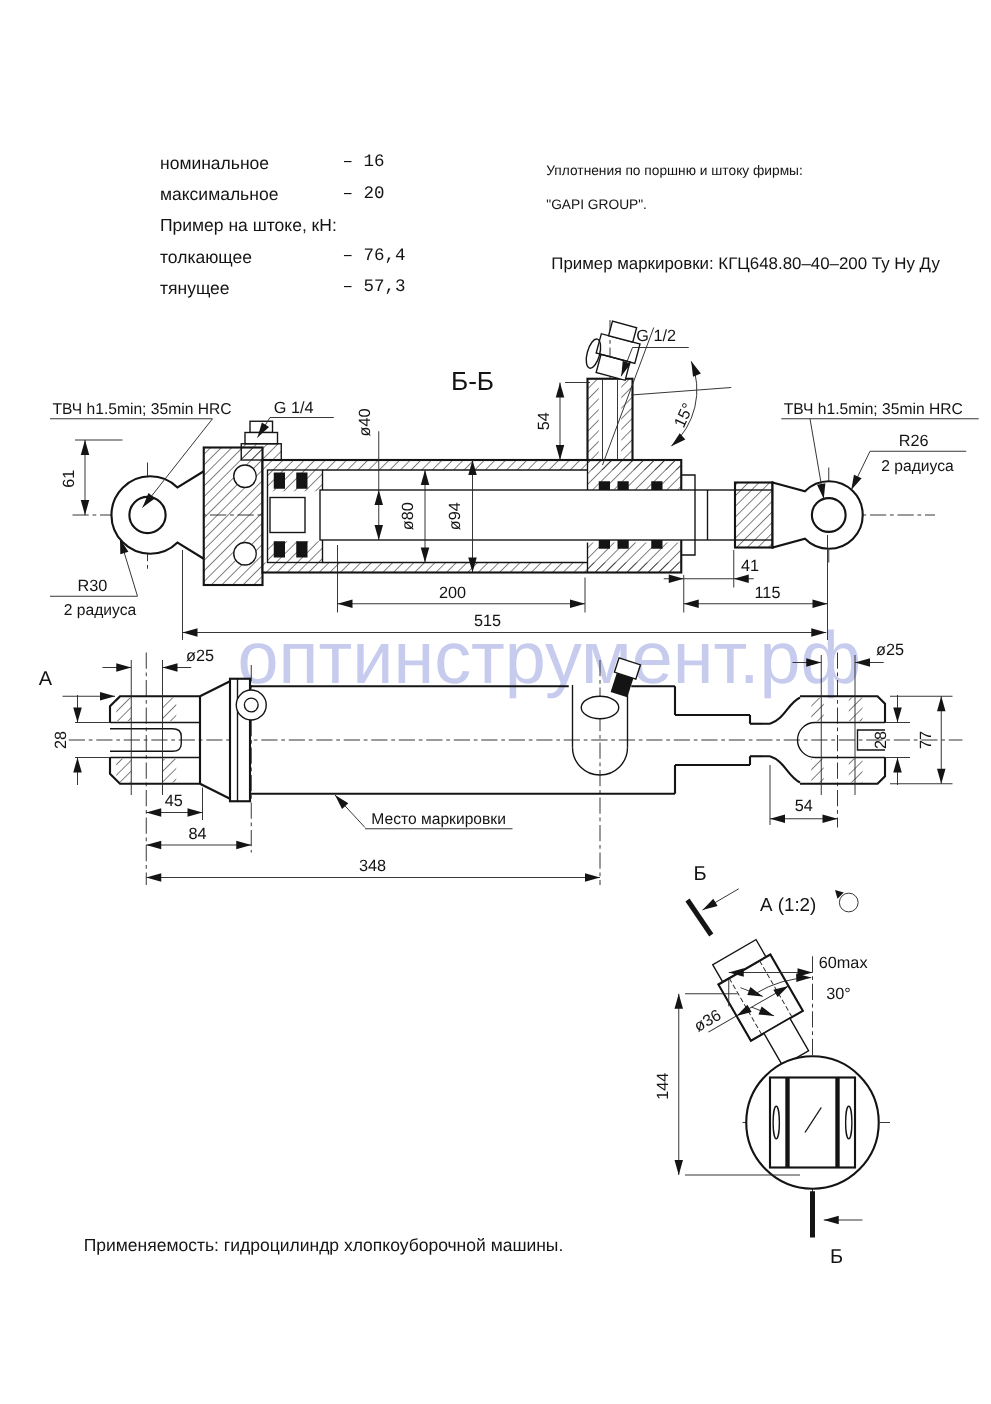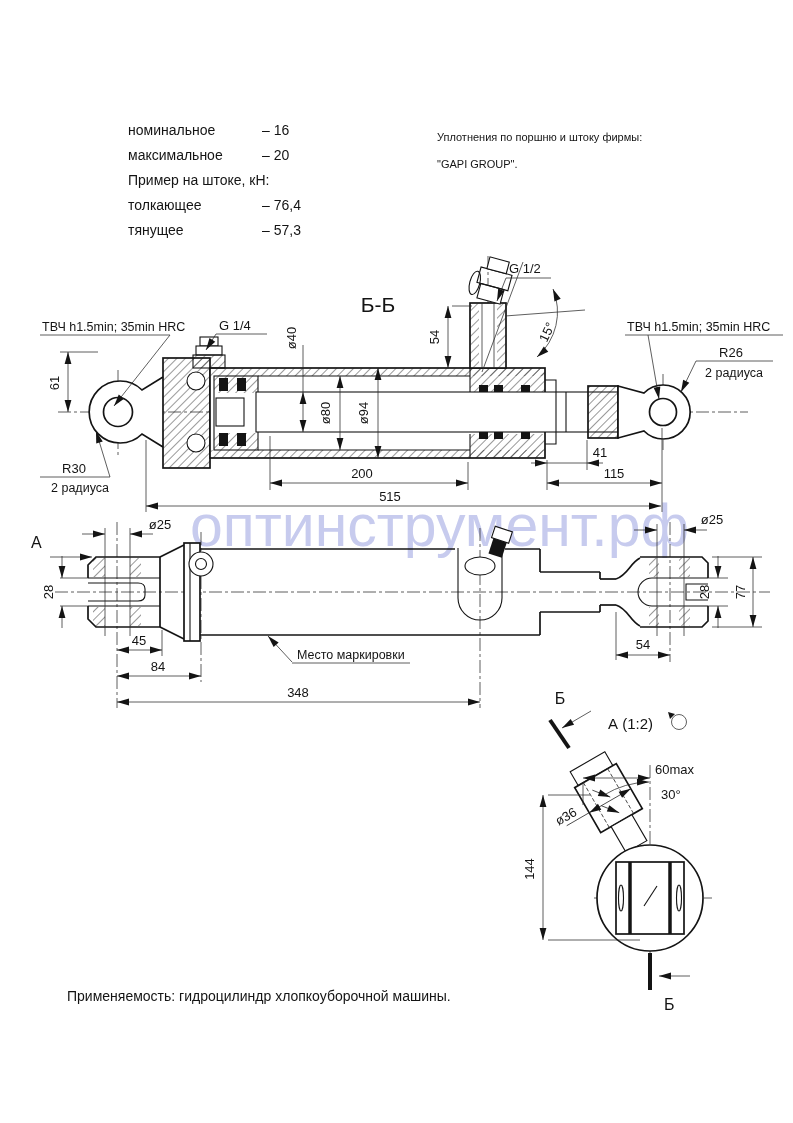--- a/index.html
+++ b/index.html
@@ -2,21 +2,21 @@
 <html><head>
 <meta charset="utf-8">
 <style>
   html,body{margin:0;padding:0;background:#fff;}
   .page{position:relative;width:793px;height:1123px;background:#fff;overflow:hidden;
         font-family:"Liberation Sans",sans-serif;color:#141414;}
   .title{position:absolute;left:116px;top:56px;width:640px;text-align:center;
          font-size:26px;letter-spacing:-0.5px;white-space:nowrap;}
   .specs{position:absolute;left:128px;top:118px;width:240px;font-size:14px;}
   .specs .row{position:relative;height:25px;line-height:25px;white-space:nowrap;}
-  .specs .val{position:absolute;left:134px;top:0;}
+  .specs .val{position:absolute;left:146px;top:0;font-family:Liberation Mono, monospace;}
   .notes{position:absolute;left:437px;top:124px;width:340px;font-size:11px;line-height:27px;white-space:nowrap;}
   .marking{position:absolute;left:441px;top:203px;font-size:13.5px;white-space:nowrap;}
   .appnote{position:absolute;left:67px;top:988px;font-size:14px;white-space:nowrap;}
   .watermark{position:absolute;left:190px;top:492px;width:460px;font-size:59px;
              color:#c7cbee;white-space:nowrap;letter-spacing:0px;}
   svg.drawing{position:absolute;left:0;top:0;}
   svg text{font-family:"Liberation Sans",sans-serif;fill:#141414;}
   .dt{font-size:13px;}
   .dts{font-size:12.5px;}
   .big{font-size:21px;}
@@ -43,20 +43,21 @@
     <div class="row"><span>максимальное</span><span class="val">– 20</span></div>
     <div class="row"><span>Пример на штоке, кН:</span><span class="val"></span></div>
     <div class="row"><span>толкающее</span><span class="val">– 76,4</span></div>
     <div class="row"><span>тянущее</span><span class="val">– 57,3</span></div>
   </div>
 
   <div class="notes">
     <div>Уплотнения по поршню и штоку фирмы:</div>
     <div>"GAPI GROUP".</div>
   </div>
+  <div class="marking">Пример маркировки: КГЦ648.80–40–200 Ту Ну Ду</div>
   <div class="appnote">Применяемость: гидроцилиндр хлопкоуборочной машины.</div>
 
   <svg class="drawing" width="793" height="1123" viewBox="0 0 793 1123">
     <defs>
       <pattern id="hp" width="6" height="6" patternUnits="userSpaceOnUse" patternTransform="rotate(45)">
         <line x1="0" y1="0" x2="0" y2="6" stroke="#1d1d1d" stroke-width="0.9"></line>
       </pattern>
       <marker id="aE" markerUnits="userSpaceOnUse" markerWidth="14" markerHeight="10" refX="13" refY="5" orient="auto">
         <path d="M13,5 L1,1.6 L1,8.4 Z" fill="#141414"></path>
       </marker>

